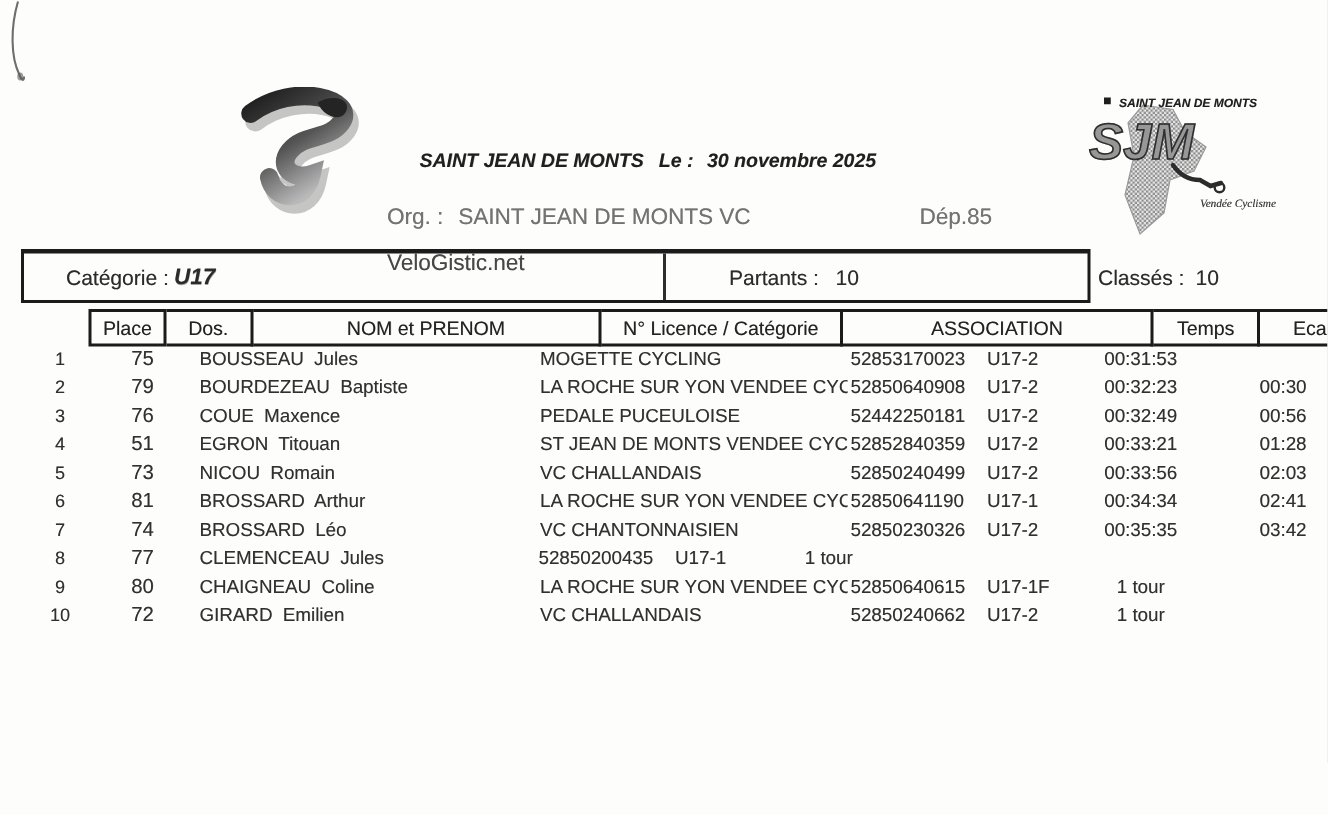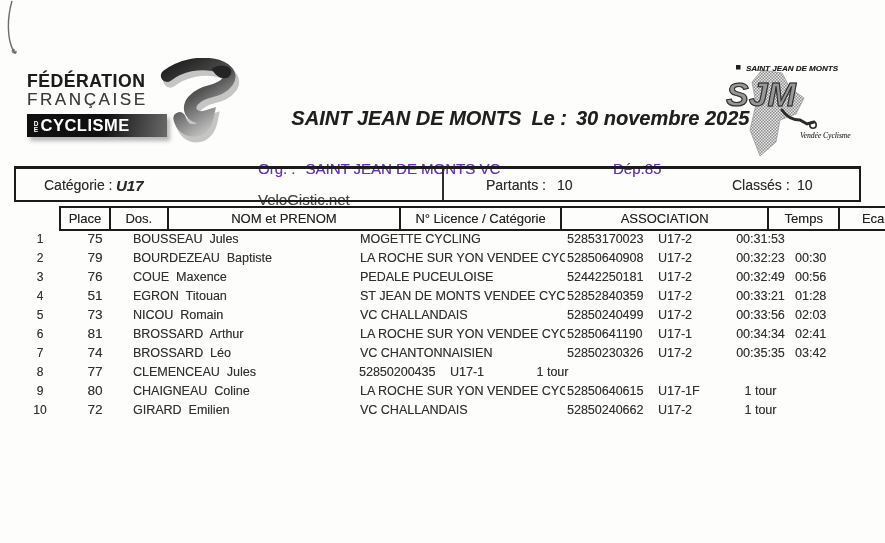--- a/index.html
+++ b/index.html
@@ -19,32 +19,32 @@
     background:linear-gradient(100deg,#101010 55%,#6a6a6a 100%);
     color:#fff; display:flex; align-items:center;
     box-shadow:3px 4px 4px rgba(0,0,0,0.28);
   }
   .ffc-de { font-size:6.5px; font-weight:bold; writing-mode:vertical-lr; text-orientation:upright;
             line-height:1; letter-spacing:-1.5px; margin:0 2px 0 5px; }
   .ffc-cyc { font-size:16.5px; font-weight:bold; letter-spacing:0.5px; }
   .ffc-swoosh { position:absolute; left:137px; top:58px; }
   
   .center-head { position:absolute; left:258px; top:84px; width:470px; }
-  .title-line { font-size:20px; font-weight:bold; font-style:italic; color:#1f1f1f; white-space:pre; }
+  .title-line { font-size:13px; font-weight:bold; font-style:italic; color:#1f1f1f; white-space:pre; }
   .title-le { margin-left:10px; }
   .title-date { margin-left:9px; }
-  .org-line { position:relative; margin-top:7px; font-size:15px; color:#6d28d9; }
+  .org-line { position:relative; margin-top:7px; font-size:15px; color:#737373; }
   .org-label { margin-right:10px; }
   .dept { position:absolute; left:355px; top:0; }
   .site-line { margin-top:14px; font-size:15px; color:#474747; }
   
   .sjm { position:absolute; left:710px; top:58px; }
   
   .catband {
-    position:absolute; left:14px; top:166px; width:847px; height:36px;
+    position:absolute; left:14px; top:166px; width:713px; height:36px;
     border:2px solid #1b1b1b; border-top-width:3px; box-sizing:border-box;
     font-size:14px;
   }
   .catband .inner { position:relative; width:100%; height:100%; }
   .cb-item { position:absolute; top:50%; transform:translateY(-50%); white-space:nowrap; }
   .cb-cat-label { left:28px; }
   .cb-cat-value { left:100px; font-weight:bold; font-style:italic; font-size:15px; }
   .cb-divider { position:absolute; left:426px; top:0; bottom:0; width:2px; background:#2e2e2e; }
   .cb-part-label { left:470px; }
   .cb-part-value { left:541px; }
@@ -61,40 +61,32 @@
   
   .t-row { position:absolute; left:14px; width:857px; height:19px; display:flex; align-items:center;
            font-size:12.5px; color:#303030; }
   .c-place { width:52px; text-align:center; font-size:12px; }
   .c-dos   { width:58px; text-align:center; font-size:13.5px; }
   .c-name  { width:233px; padding-left:9px; box-sizing:border-box; white-space:pre; overflow:hidden; }
   .c-assoc { width:208px; padding-left:3px; box-sizing:border-box; white-space:pre; overflow:hidden; }
   .c-lic   { width:93px; padding-left:2px; box-sizing:border-box; white-space:nowrap; }
   .c-cat   { width:68px; white-space:nowrap; }
   .c-temps { width:69px; text-align:center; white-space:nowrap; }
-  .c-ecart { width:76px; text-align:left; white-space:nowrap; }
+  .c-ecart { width:76px; text-align:right; white-space:nowrap; }
 </style>
 </head>
 <body>
 
 <div id="page">
 
   <svg class="artifact" width="20" height="60" viewBox="0 0 20 60">
     <path d="M 8,1 C 3,18 3,38 9,50 C 10,53 12,55 12,51" fill="none" stroke="#6d6d6d" stroke-width="1.4"></path>
     <ellipse cx="9.5" cy="51" rx="2" ry="2.6" fill="#5a5a5a" opacity="0.6"></ellipse>
   </svg>
 
-  <div class="ffc">
-    <div class="ffc-l1">FÉDÉRATION</div>
-    <div class="ffc-l2">FRANÇAISE</div>
-    <div class="ffc-box">
-      <span class="ffc-de">DE</span>
-      <span class="ffc-cyc">CYCLISME</span>
-    </div>
-  </div>
   <svg class="ffc-swoosh" width="108" height="104" viewBox="0 0 100 100">
     <defs>
       <linearGradient id="sw" x1="0" y1="0" x2="0.6" y2="1">
         <stop offset="0" stop-color="#1c1c1c"></stop>
           <stop offset="0.55" stop-color="#555"></stop>
           <stop offset="1" stop-color="#b9b9b9"></stop>
       </linearGradient>
     </defs>
     <path d="M 27,17 C 55,-4 96,8 85,23 C 77,34 61,30 52,41 C 44,51 54,60 66,56 C 62,75 42,73 39,58" fill="none" stroke="rgba(0,0,0,0.22)" stroke-width="13" stroke-linecap="round" transform="translate(3,5)"></path>
     <path d="M 27,17 C 55,-4 96,8 85,23 C 77,34 61,30 52,41 C 44,51 54,60 66,56 C 62,75 42,73 39,58" fill="none" stroke="url(#sw)" stroke-width="12" stroke-linecap="round"></path>

